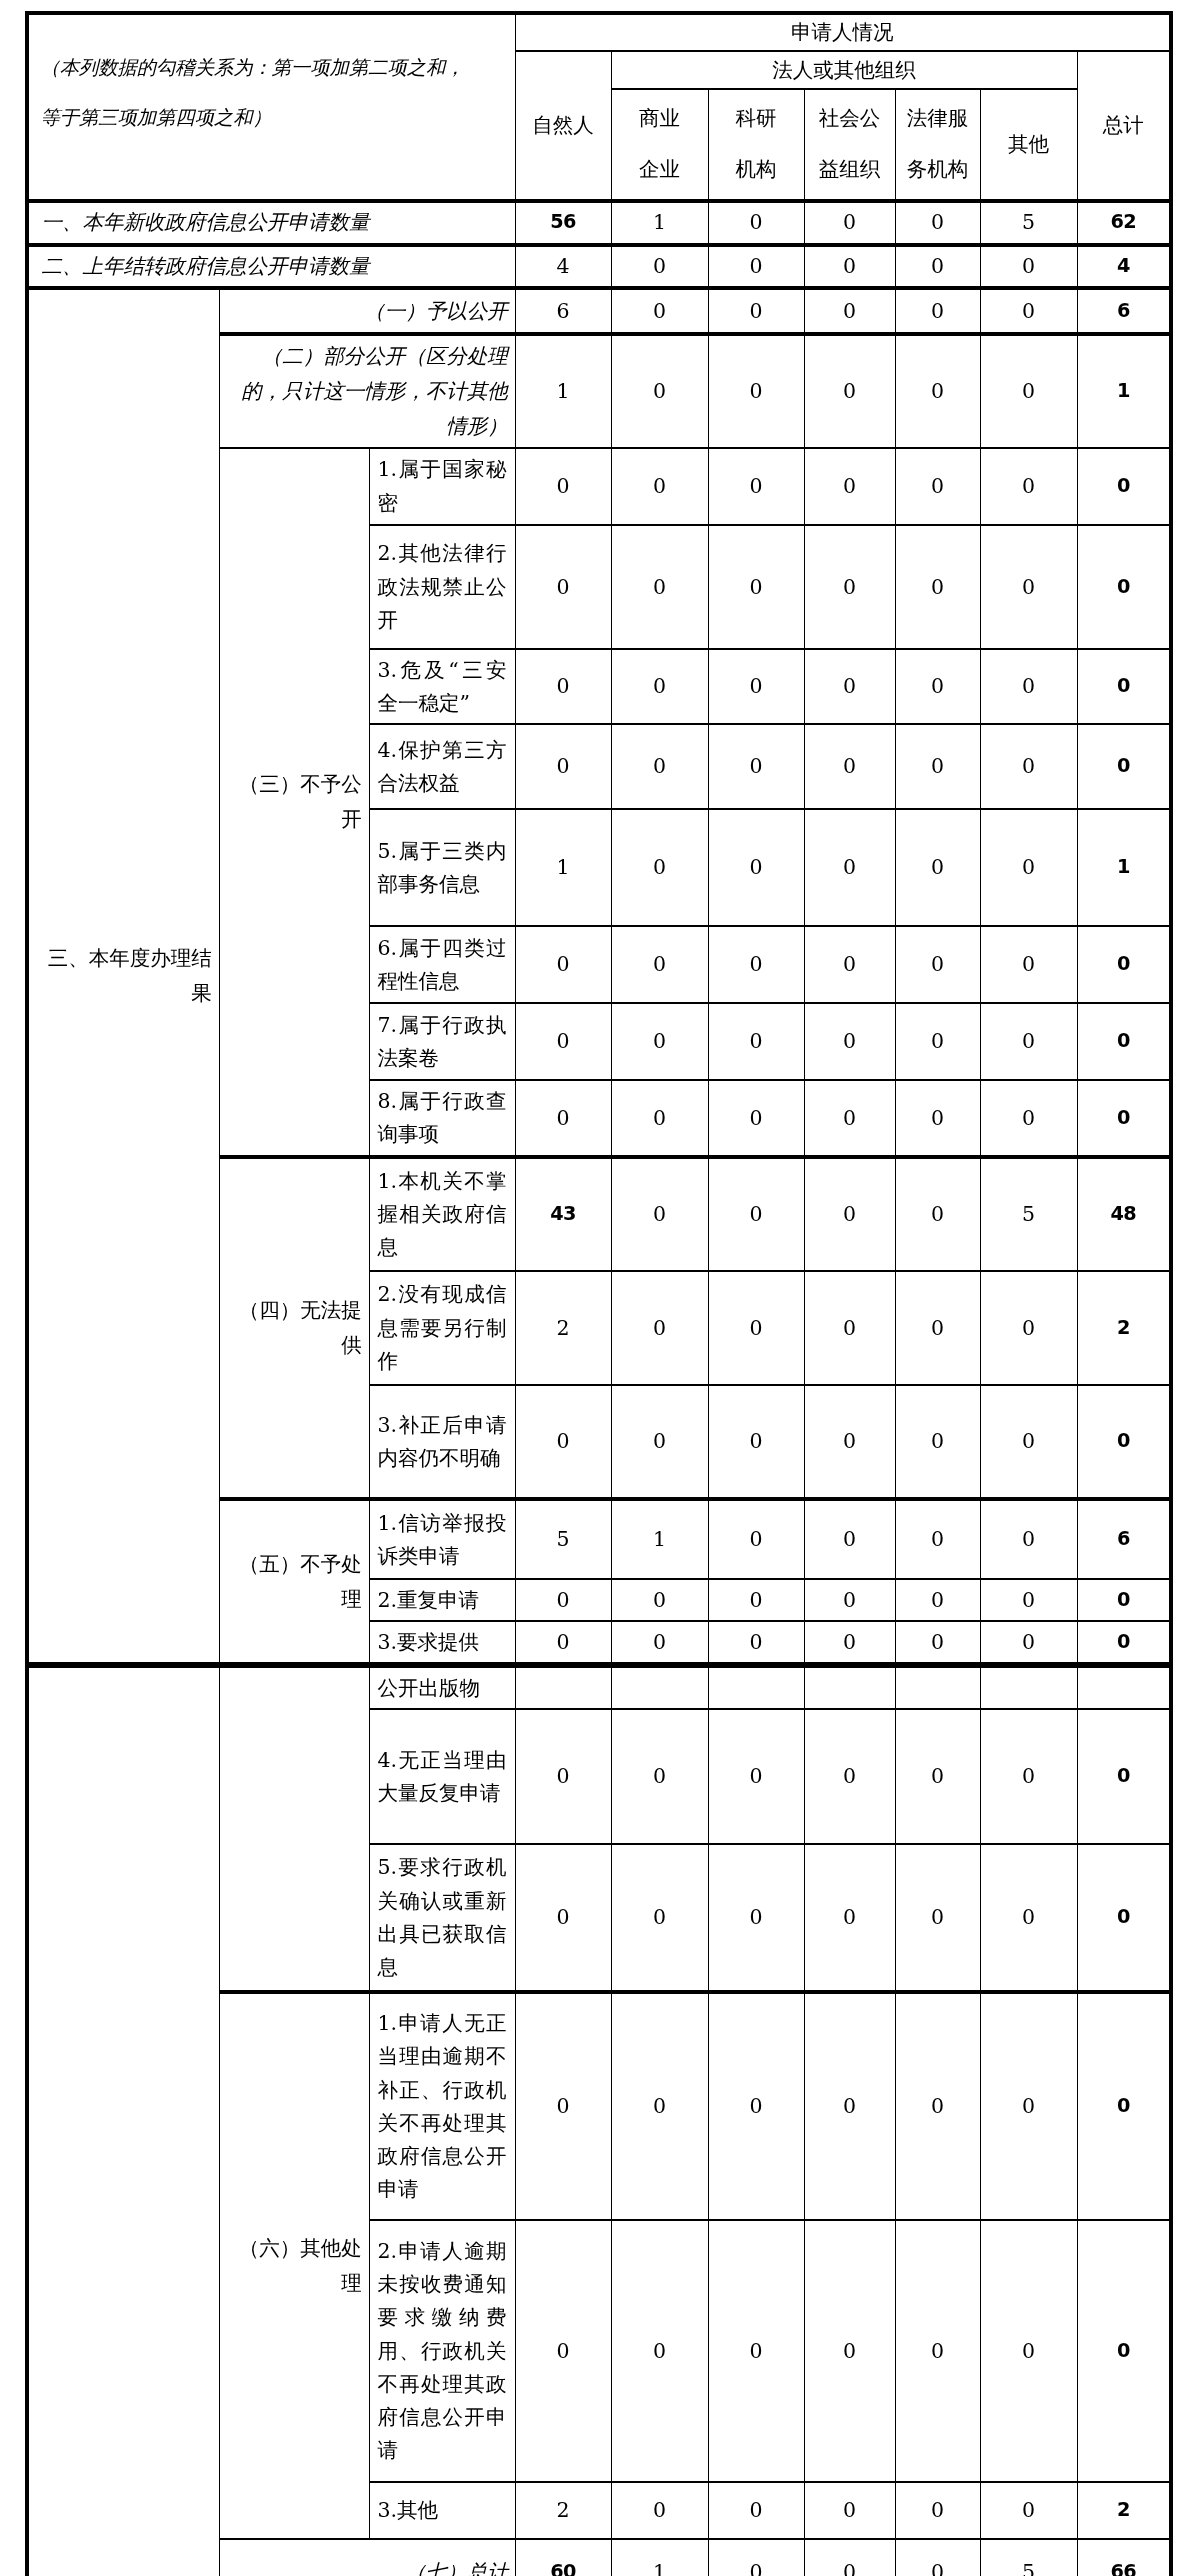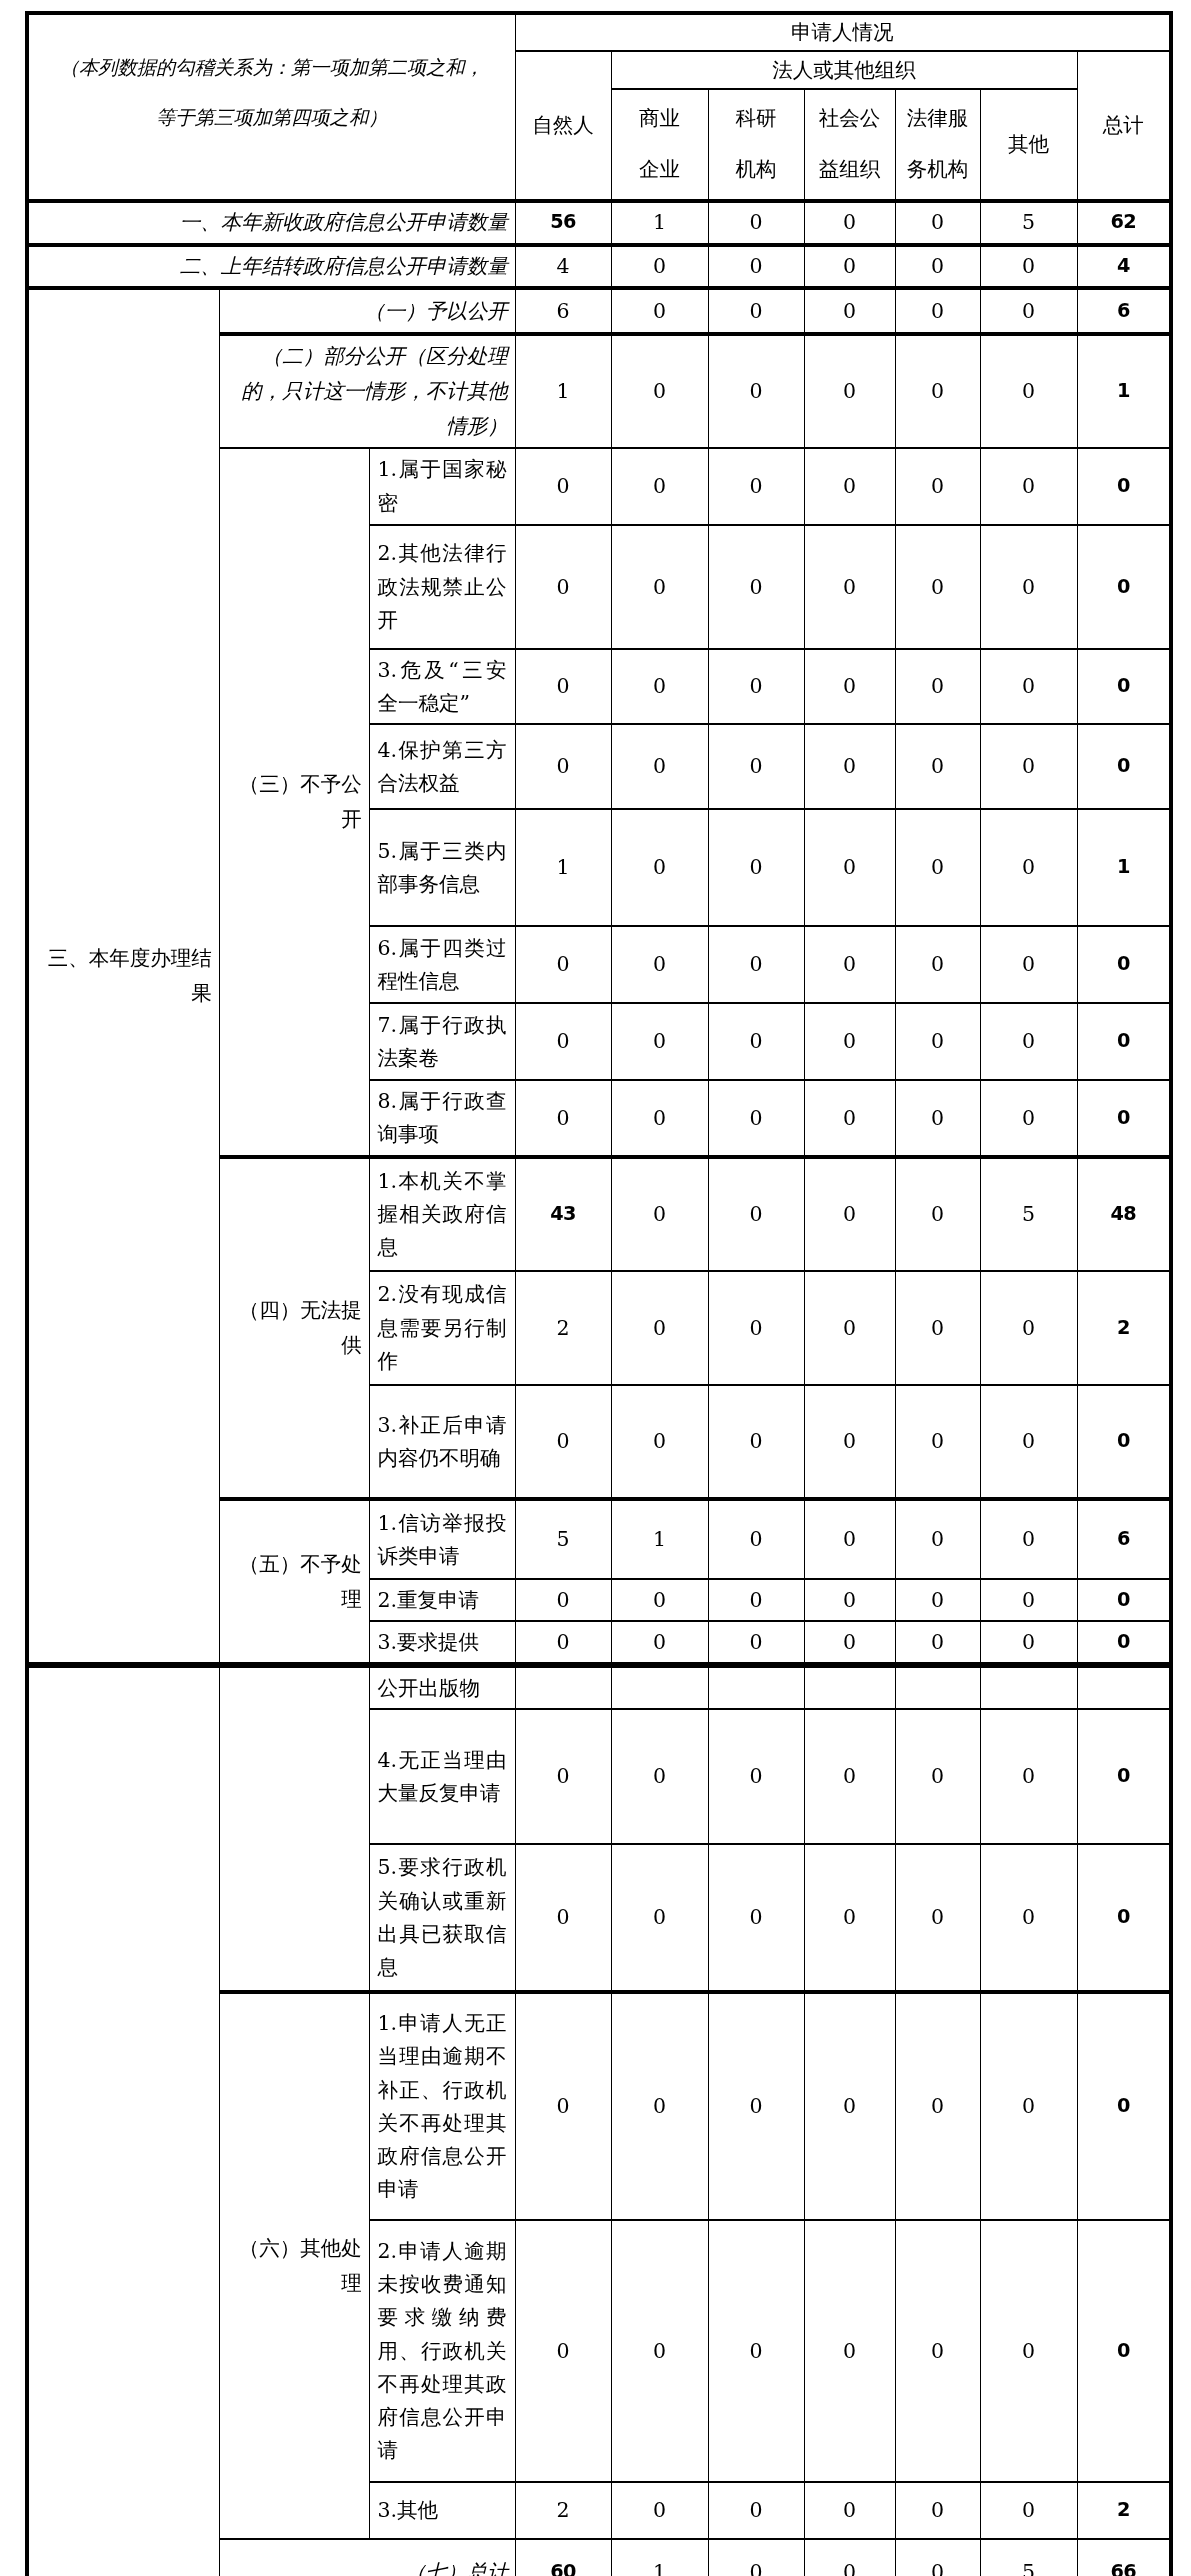--- a/index.html
+++ b/index.html
@@ -25,28 +25,28 @@
     vertical-align:middle;
     padding:3.4px 6.8px;
     word-break:break-all;
     overflow:hidden;
   }
   
   .hb{border-bottom-width:4px !important;}
   .pb{border-bottom-width:6.8px !important;} 
   
   .kai{font-style:italic;} 
-  .lab{text-align:right;padding-left:12.5px;}
+  .lab{text-align:left;padding-left:12.5px;}
   .item{text-align:justify;padding:3.4px 8px;line-height:1.62;}
   .grp{text-align:right;padding:3.4px 6.8px;line-height:1.7;}
   .hdr{text-align:center;line-height:1.4;}
   .w2{display:inline-block;width:2.1em;line-height:2.5;text-align:center;}
   .w3{display:inline-block;width:3.15em;line-height:2.5;text-align:center;}
   .note{
-    font-size:19.3px;line-height:2.6;text-align:center;
+    font-size:19.3px;line-height:2.6;text-align:left;
     padding:5.7px 11.4px 34px 11.4px;vertical-align:middle;
   }
   .v{text-align:center;font-size:20.5px;padding:0 3.4px;}
   .v.strong{
     font-family:"DejaVu Sans","Liberation Sans",sans-serif;
     font-weight:700;font-size:19.3px;letter-spacing:-0.6px;
   }
 </style>
 </head>
 <body>

